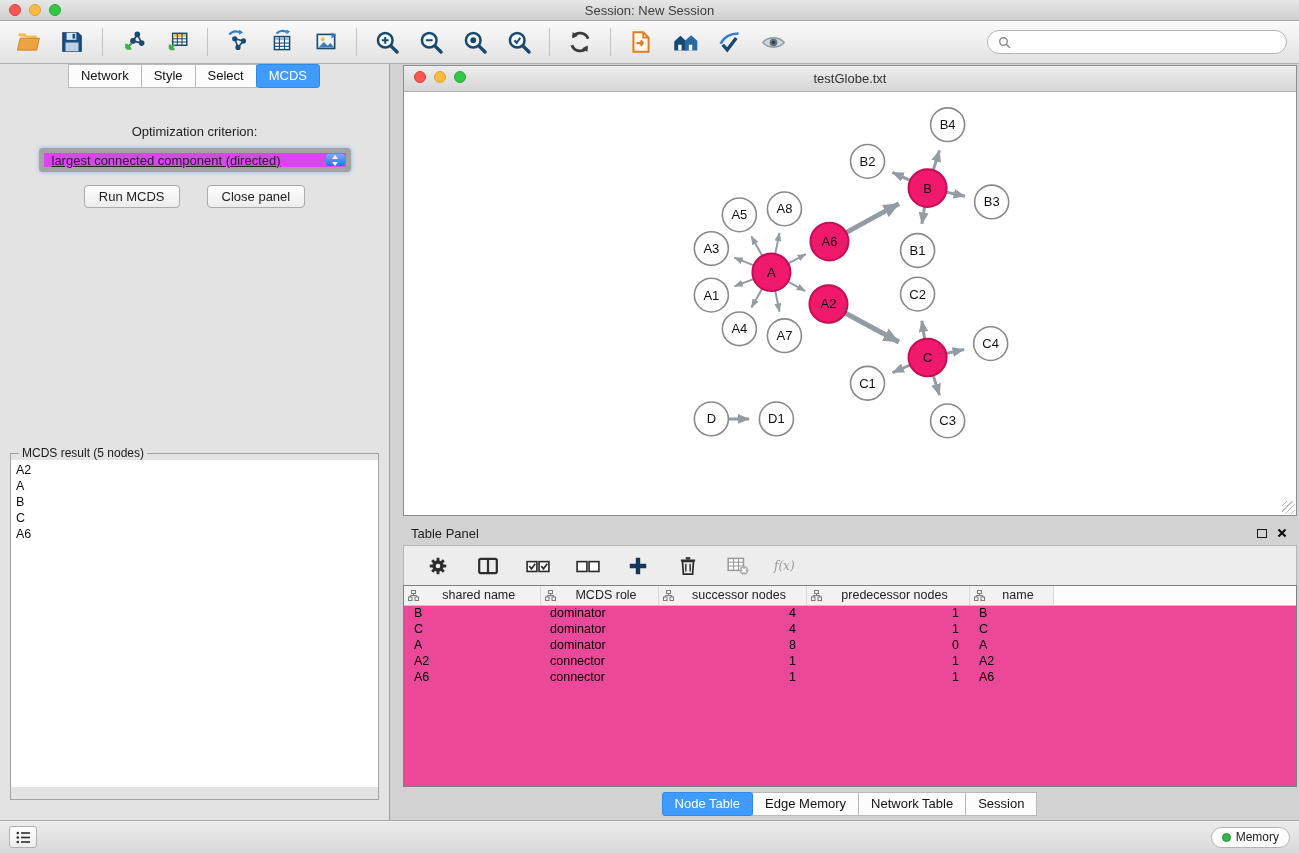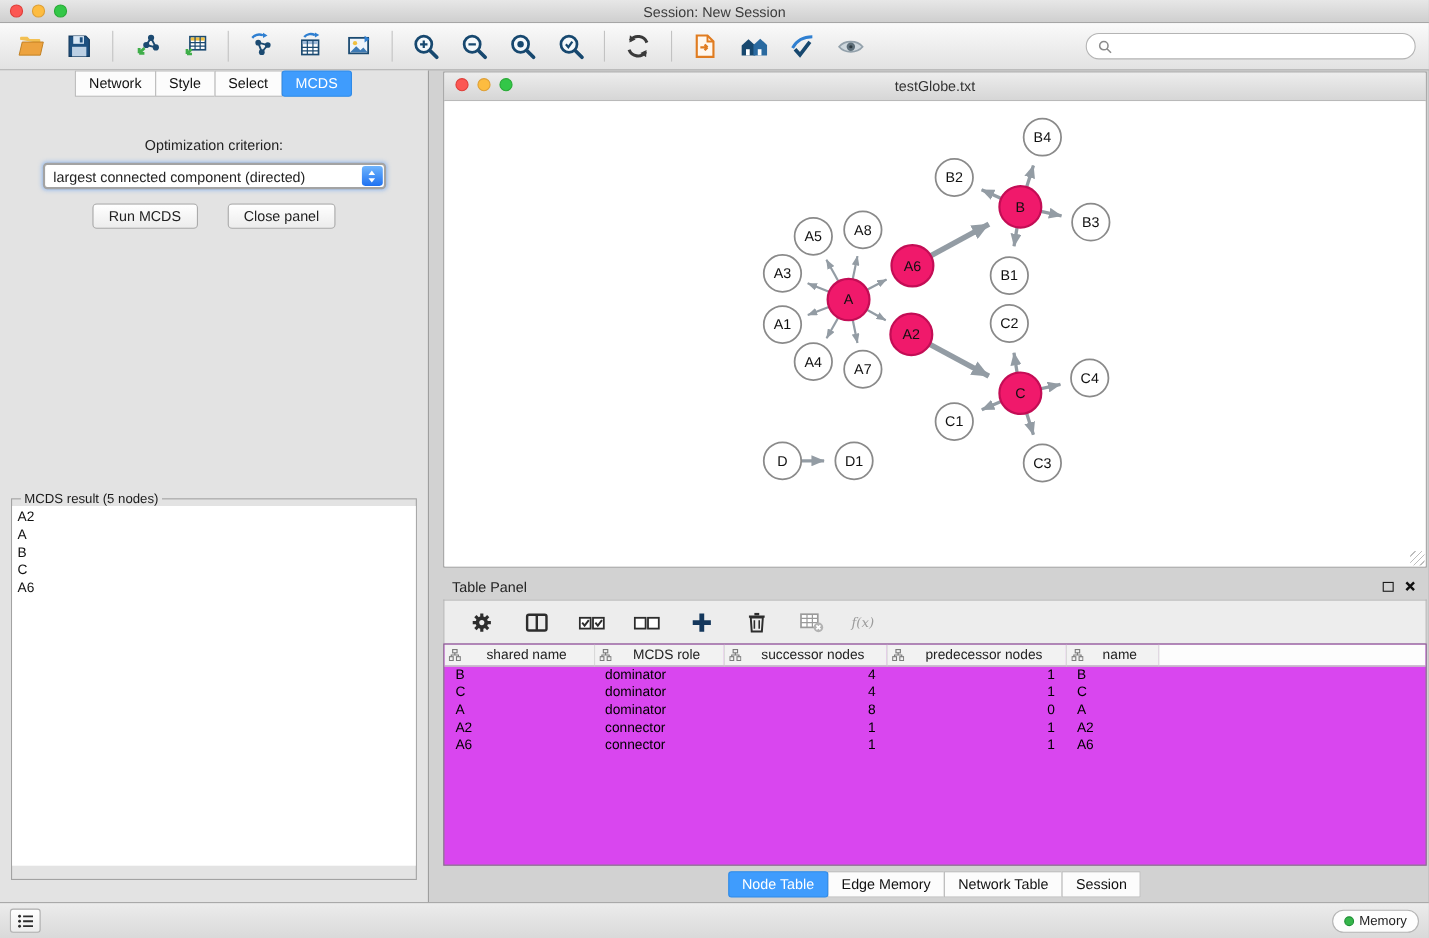--- a/index.html
+++ b/index.html
@@ -27,21 +27,21 @@
   
   .control-panel { width: 390px; background: #e3e3e3; border-right: 1px solid #9e9e9e; position: relative; flex: 0 0 390px; }
   .cp-header { height: 26px; display: flex; align-items: center; padding: 0 10px; }
   .winbtns { position: absolute; right: 10px; display: flex; gap: 10px; align-items: center; }
   .win-float { width: 10px; height: 9px; border: 1.5px solid #1a1a1a; display: inline-block; }
   .win-close { display: inline-flex; align-items: center; }
   .tabs-row { display: flex; justify-content: center; align-items: center; }
   .tab { padding: 3px 12px 4px; background: #fcfcfc; border: 1px solid #b9b9b9; margin-left: -1px; color: #111; white-space: nowrap; }
   .tab.active { background: #3f9cfd; color: #fff; border-color: #2e8ae8; border-radius: 3px; position: relative; z-index: 1; }
   .cp-opt-label { text-align: center; margin-top: 36px; }
-  .cp-dropdown { margin: 9px auto 0; width: 312px; height: 24px; background: #ffffff; border: 2px solid #a3a3a3; border-radius: 4px; position: relative; display: flex; align-items: center; box-shadow: 0 0 4px rgba(90,155,245,0.6); }
+  .cp-dropdown { margin: 9px auto 0; width: 312px; height: 24px; background: #d946ef; border: 5px solid #a3a3a3; border-radius: 4px; position: relative; display: flex; align-items: center; box-shadow: 0 0 4px rgba(90,155,245,0.6); text-decoration: underline; }
   .dd-text { padding-left: 8px; white-space: nowrap; overflow: hidden; }
   .dd-stepper { position: absolute; right: 1px; top: 1px; bottom: 1px; width: 19px; background: linear-gradient(#6fb4fc, #1f72f2); border-radius: 3px; display: flex; flex-direction: column; align-items: center; justify-content: center; }
   .tri-up { width: 0; height: 0; border-left: 3.5px solid transparent; border-right: 3.5px solid transparent; border-bottom: 4.5px solid #fff; margin-bottom: 3px; }
   .tri-down { width: 0; height: 0; border-left: 3.5px solid transparent; border-right: 3.5px solid transparent; border-top: 4.5px solid #fff; }
   .cp-buttons { display: flex; justify-content: center; gap: 27px; margin-top: 13px; }
   .btn { height: 23px; padding: 0 14px; background: linear-gradient(#ffffff, #ececec); border: 1px solid #ababab; border-radius: 4px; font-size: 13px; font-family: "Liberation Sans", sans-serif; color: #222; display: inline-flex; align-items: center; }
   .cp-result { position: absolute; top: 382px; left: 10px; right: 10px; bottom: 20px; border: 1px solid #a2a2a2; padding: 0; }
   .cp-result legend { background: #e3e3e3; padding: 0 3px; margin-left: 8px; font-size: 12px; color: #1a1a1a; }
   .result-list { background: #fff; height: calc(100% - 12px); overflow: auto; padding: 2px 5px; }
   .result-item { font-size: 12.5px; line-height: 16px; color: #111; }
@@ -54,21 +54,21 @@
   .net-titlebar { height: 26px; background: linear-gradient(#ededed, #d6d6d6); border-bottom: 1px solid #b2b2b2; position: relative; display: flex; align-items: center; justify-content: center; color: #333; }
   .traffic-net { top: 5px; left: 10px; }
   .net-canvas { flex: 1; position: relative; background: #fff; overflow: hidden; }
   .net-canvas svg { position: absolute; left: 0; top: 0; width: 100%; height: 100%; }
   .resize-grip { position: absolute; right: 1px; bottom: 1px; width: 13px; height: 13px; background: repeating-linear-gradient(135deg, transparent 0 3px, #bdbdbd 3px 4px); }
 
   
   .table-panel { flex: 1; margin-top: 5px; display: flex; flex-direction: column; min-height: 0; }
   .tp-header { height: 24px; display: flex; align-items: center; padding: 0 8px; position: relative; }
   .tp-toolbar { height: 40px; background: #ededed; border: 1px solid #b5b5b5; border-bottom: none; display: flex; align-items: center; padding: 0 16px; gap: 14px; }
-  .tp-table-wrap { flex: 1; border: 1px solid #7f7f7f; background: #d946ef; overflow: hidden; }
+  .tp-table-wrap { flex: 1; border: 1px solid #7f7f7f; background: #ec4899; overflow: hidden; }
   .data-table { width: 100%; border-collapse: collapse; table-layout: fixed; font-size: 12.5px; }
   .data-table th { height: 19px; background: #f2f2f2; border-bottom: 1px solid #c6c6c6; border-right: 1px solid #d9d9d9; font-weight: normal; padding: 0; }
   .data-table th.filler { background: #fdfdfd; border-right: none; }
   .th-inner { display: flex; align-items: center; padding: 0 4px; gap: 3px; }
   .th-label { flex: 1; text-align: center; white-space: nowrap; overflow: hidden; }
   .data-table td { height: 16px; padding: 0 10px; color: #000; white-space: nowrap; overflow: hidden; }
   .data-table td.num { text-align: right; }
   .tp-tabs { margin: 5px 0 4px; }
   .fx { font-family: "DejaVu Serif", serif; font-style: italic; color: #9b9b9b; font-size: 12px; margin-left: 4px; }
 

